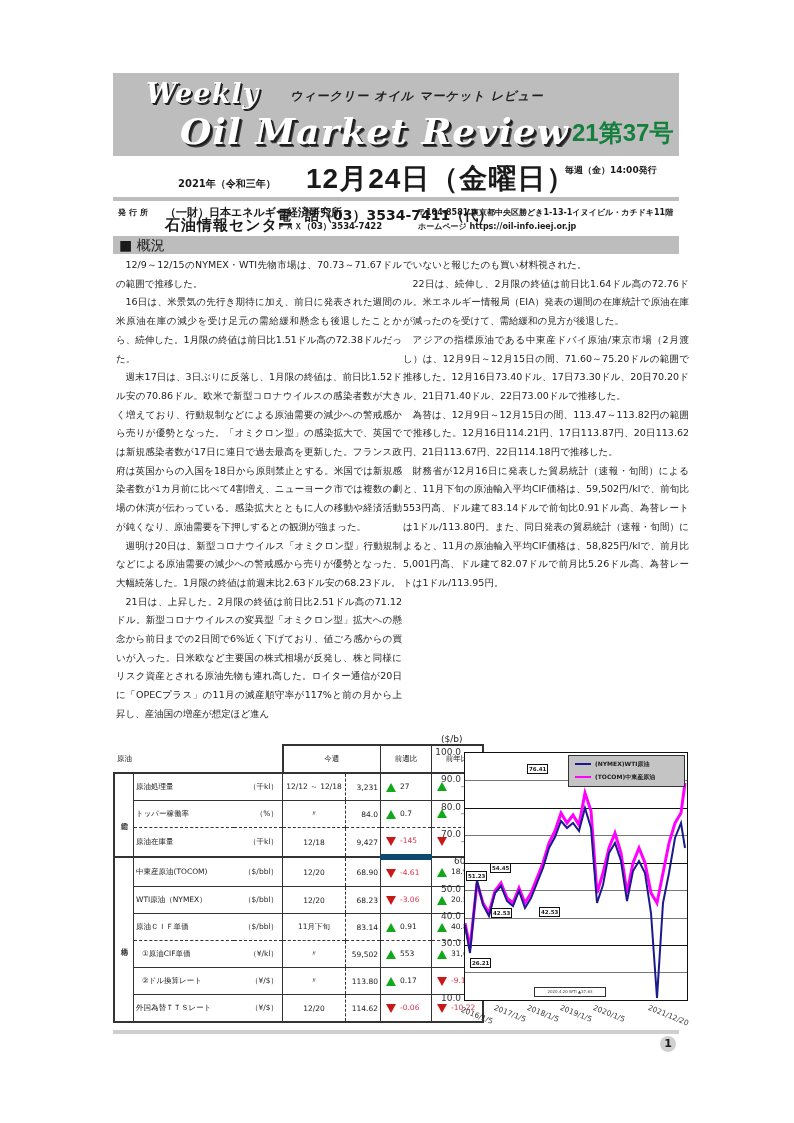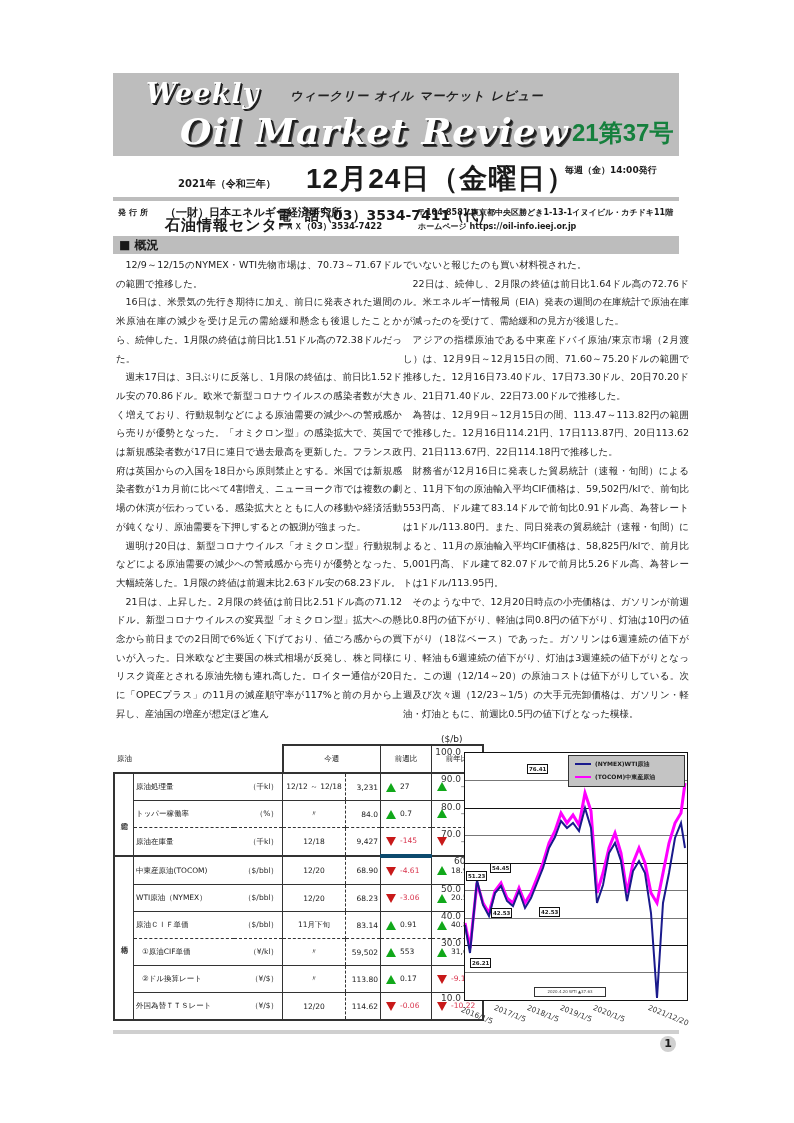--- a/index.html
+++ b/index.html
@@ -28,21 +28,21 @@
   #pub-label { left:118px; top:207px; font-size:8px; font-weight:bold; letter-spacing:3px; }
   #pub-org { left:165px; top:205px; font-size:11px; font-weight:bold; }
   #pub-center { left:165px; top:216px; font-size:15px; font-weight:bold; letter-spacing:1px; }
   #tel { left:277px; top:207px; font-size:14px; font-weight:bold; }
   #fax { left:277px; top:221px; font-size:8.5px; font-weight:bold; }
   #addr { left:418px; top:207px; font-size:8px; font-weight:bold; }
   #homepage { left:418px; top:221px; font-size:8px; font-weight:bold; }
 
   
   #sec-bar { left:113px; top:236px; width:566px; height:18px; background:#bdbdbd; }
-  #sec-title { left:119px; top:236px; font-size:12px; font-weight:bold; line-height:18px; }
+  #sec-title { left:119px; top:236px; font-size:14px; font-weight:normal; line-height:18px; }
 
   
   .col { top:256px; width:286px; font-size:9.5px; line-height:18.7px; color:#222; text-align:justify; }
   .col p { margin:0; text-indent:1em; }
   .col p.noindent { text-indent:0; }
   #col-left { left:116px; }
   #col-right { left:403px; }
   table.data { position:absolute; left:113px; top:744px; border-collapse:collapse; font-size:7.5px; }
   table.data td { height:26px; padding:0 2px; vertical-align:middle; }
   .hdr td { height:24px; text-align:center; }
@@ -108,21 +108,20 @@
   <p>週末17日は、3日ぶりに反落し、1月限の終値は、前日比1.52ドル安の70.86ドル。欧米で新型コロナウイルスの感染者数が大きく増えており、行動規制などによる原油需要の減少への警戒感から売りが優勢となった。「オミクロン型」の感染拡大で、英国では新規感染者数が17日に連日で過去最高を更新した。フランス政府は英国からの入国を18日から原則禁止とする。米国では新規感染者数が1カ月前に比べて4割増え、ニューヨーク市では複数の劇場の休演が伝わっている。感染拡大とともに人の移動や経済活動が鈍くなり、原油需要を下押しするとの観測が強まった。</p>
   <p>週明け20日は、新型コロナウイルス「オミクロン型」行動規制などによる原油需要の減少への警戒感から売りが優勢となった、大幅続落した。1月限の終値は前週末比2.63ドル安の68.23ドル。</p>
   <p>21日は、上昇した。2月限の終値は前日比2.51ドル高の71.12ドル。新型コロナウイルスの変異型「オミクロン型」拡大への懸念から前日までの2日間で6%近く下げており、値ごろ感からの買いが入った。日米欧など主要国の株式相場が反発し、株と同様にリスク資産とされる原油先物も連れ高した。ロイター通信が20日に「OPECプラス」の11月の減産順守率が117%と前の月から上昇し、産油国の増産が想定ほど進ん</p>
 </div>
 <div class="abs col" id="col-right">
   <p class="noindent">でいないと報じたのも買い材料視された。</p>
   <p>22日は、続伸し、2月限の終値は前日比1.64ドル高の72.76ドル。米エネルギー情報局（EIA）発表の週間の在庫統計で原油在庫が減ったのを受けて、需給緩和の見方が後退した。</p>
   <p>アジアの指標原油である中東産ドバイ原油/東京市場（2月渡し）は、12月9日～12月15日の間、71.60～75.20ドルの範囲で推移した。12月16日73.40ドル、17日73.30ドル、20日70.20ドル、21日71.40ドル、22日73.00ドルで推移した。</p>
   <p>為替は、12月9日～12月15日の間、113.47～113.82円の範囲で推移した。12月16日114.21円、17日113.87円、20日113.62円、21日113.67円、22日114.18円で推移した。</p>
   <p>財務省が12月16日に発表した貿易統計（速報・旬間）によると、11月下旬の原油輸入平均CIF価格は、59,502円/klで、前旬比553円高、ドル建て83.14ドルで前旬比0.91ドル高、為替レートは1ドル/113.80円。また、同日発表の貿易統計（速報・旬間）によると、11月の原油輸入平均CIF価格は、58,825円/klで、前月比5,001円高、ドル建て82.07ドルで前月比5.26ドル高、為替レートは1ドル/113.95円。</p>
-  <p>そのような中で、12月20日時点の小売価格は、ガソリンが前週比0.8円の値下がり、軽油は同0.8円の値下がり、灯油は10円の値下がり（18㍑ベース）であった。ガソリンは6週連続の値下がり、軽油も6週連続の値下がり、灯油は3週連続の値下がりとなった。この週（12/14～20）の原油コストは値下がりしている。次週及び次々週（12/23～1/5）の大手元売卸価格は、ガソリン・軽油・灯油ともに、前週比0.5円の値下げとなった模様。</p>
 </div>
 
 <table class="data">
   <tbody>
       <tr class="hdr">
     <td colspan="3" style="text-align:left; padding-left:3px;">原油</td>
     <td colspan="2" class="tt" style="border-left:2px solid #333; border-top:2px solid #333;margin-left:27px;">今週</td>
     <td style="border-left:1px solid #333; border-top:2px solid #333;">前週比</td>
     <td style="border-left:1px solid #333; border-top:2px solid #333; border-right:2px solid #333;">前年比</td>
   </tr>
@@ -152,21 +151,21 @@
     <td class="c-wk rl"><span class="tri dn"></span><span class="neg">-145</span></td>
     <td class="c-yr rl"><span class="tri dn"></span><span style="margin-left:8px;">－</span></td>
   </tr>
 
   <tr class="rowline">
     <td rowspan="6" class="c-grp" style="border-top:2px solid #333; border-bottom:2px solid #333;"><span style="writing-mode:vertical-rl;">価格</span></td>
     <td class="c-name rl" style="border-top:2px solid #333;">中東産原油(TOCOM)</td>
     <td class="c-unit rl" style="border-top:2px solid #333;">（$/bbl）</td>
     <td class="c-per rl" style="border-top:2px solid #333;">12/20</td>
     <td class="c-val rl" style="border-top:2px solid #333;">68.90</td>
-    <td class="c-wk rl" style="border-top:4px solid #0c4a6e;margin-top:13px;"><span class="tri dn"></span><span class="neg">-4.61</span></td>
+    <td class="c-wk rl" style="border-top:6px solid #0c4a6e;margin-top:13px;"><span class="tri dn"></span><span class="neg">-4.61</span></td>
     <td class="c-yr rl" style="border-top:2px solid #333;"><span class="tri up"></span><span>18.9</span></td>
   </tr>
   <tr class="rowline">
     <td class="c-name rl">WTI原油（NYMEX）</td>
     <td class="c-unit rl">（$/bbl）</td>
     <td class="c-per rl">12/20</td>
     <td class="c-val rl">68.23</td>
     <td class="c-wk rl"><span class="tri dn"></span><span class="neg">-3.06</span></td>
     <td class="c-yr rl"><span class="tri up"></span><span>20.5</span></td>
   </tr>

